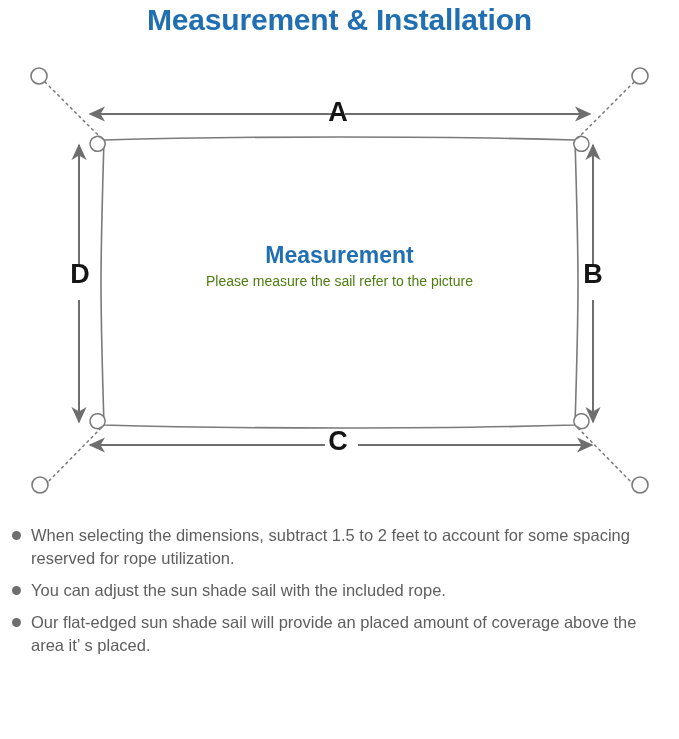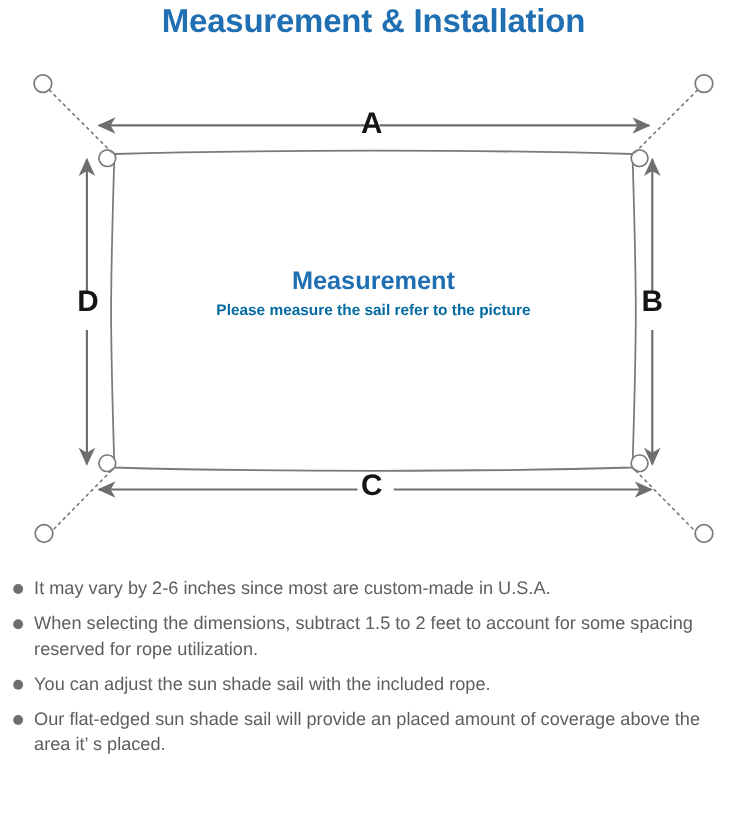--- a/index.html
+++ b/index.html
@@ -54,24 +54,23 @@
   }
   .center-title {
     font-size: 23px;
     font-weight: bold;
     color: #1f6fb2;
     line-height: 30px;
     white-space: nowrap;
   }
   .center-sub {
     font-size: 14px;
-    color: #0369a1;
+    color: #4d7c0f;
     line-height: 22px;
     white-space: nowrap;
-    font-weight: bold;
   }
   
   .dim-letter {
     position: absolute;
     font-size: 27px;
     font-weight: bold;
     color: #151515;
     font-family: "Liberation Sans", sans-serif;
     line-height: 27px;
     text-align: center;
@@ -180,24 +179,20 @@
   <div class="dim-letter dim-b">B</div>
   <div class="dim-letter dim-c">C</div>
   <div class="dim-letter dim-d">D</div>
 
   <div class="center-block">
     <div class="center-title">Measurement</div>
     <div class="center-sub">Please measure the sail refer to the picture</div>
   </div>
 
   <div class="notes">
-    <div class="note-item">
-      <span class="note-bullet"></span>
-      <span class="note-text">It may vary by 2-6 inches since most are custom-made in U.S.A.</span>
-    </div>
     <div class="note-item">
       <span class="note-bullet"></span>
       <span class="note-text">When selecting the dimensions, subtract 1.5 to 2 feet to account for some spacing reserved for rope utilization.</span>
     </div>
     <div class="note-item">
       <span class="note-bullet"></span>
       <span class="note-text">You can adjust the sun shade sail with the included rope.</span>
     </div>
     <div class="note-item">
       <span class="note-bullet"></span>

